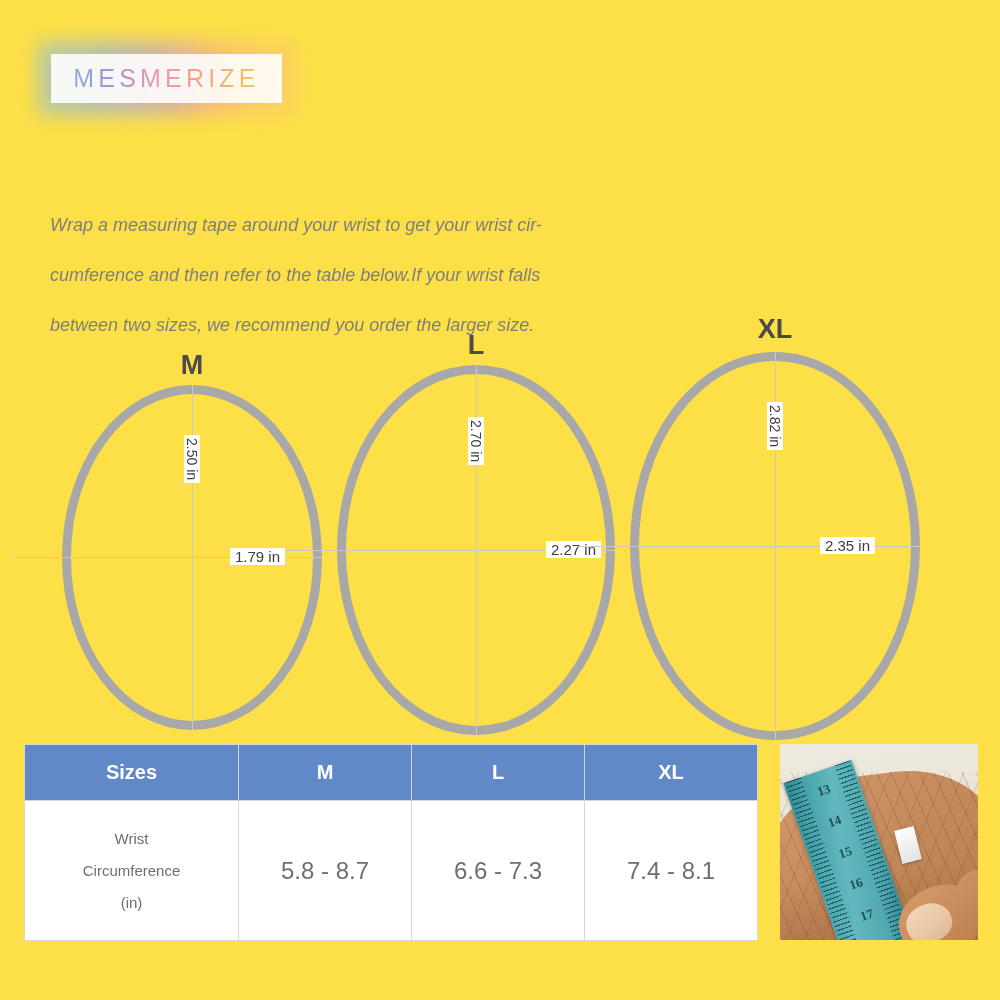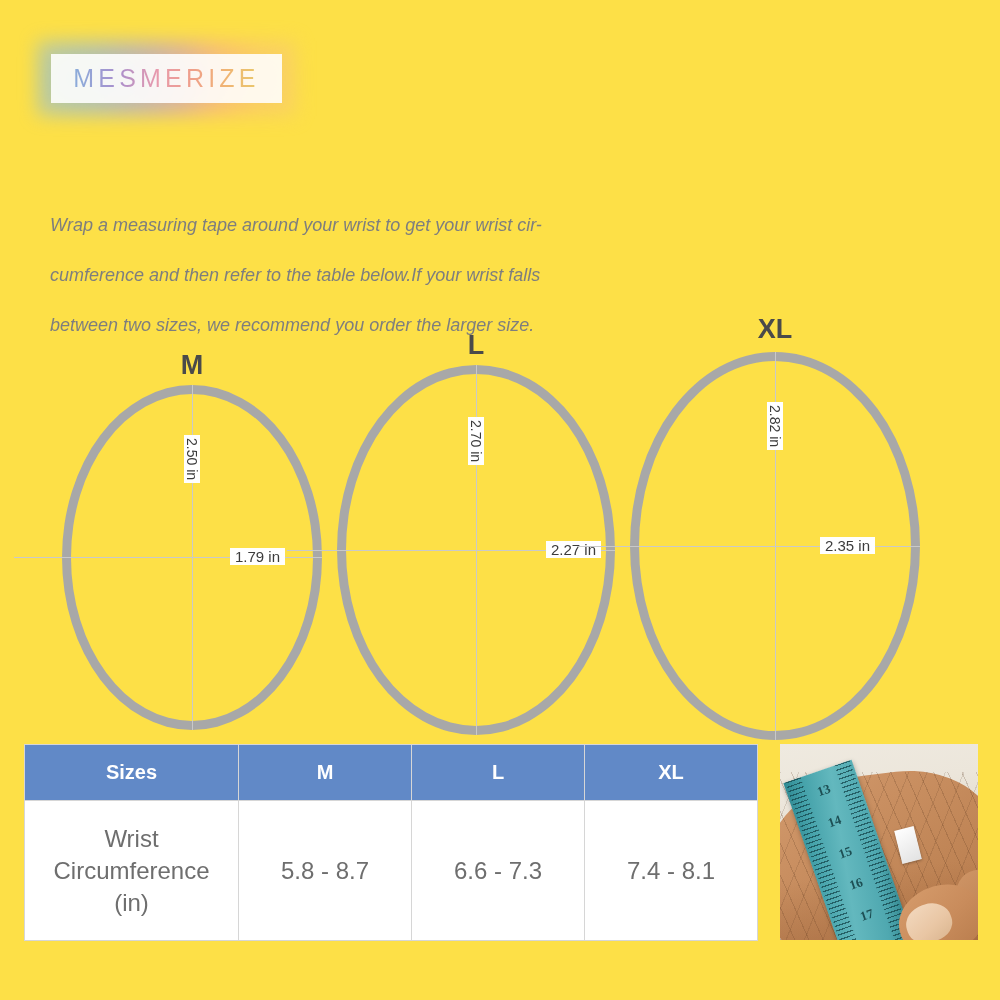--- a/index.html
+++ b/index.html
@@ -115,21 +115,21 @@
     font-size:20px; font-weight:700;
     height:56px; text-align:center;
     border:1px solid #d6d6d6;
   }
   #size-table td {
     background:#ffffff; color:#6e6e6e;
     font-size:24px; text-align:center;
     border:1px solid #d6d6d6;
     height:140px; line-height:32px;
   }
-  #size-table td.label-cell { font-size:24px; }
+  #size-table td.label-cell { font-size:15px; }
   #size-table col.c1 { width:214px; }
   #size-table col.c2, #size-table col.c3, #size-table col.c4 { width:173px; }
 
   
   #photo {
     position:absolute; left:780px; top:744px;
     width:198px; height:196px;
     overflow:hidden;
     background:#e8e2d8;
   }

